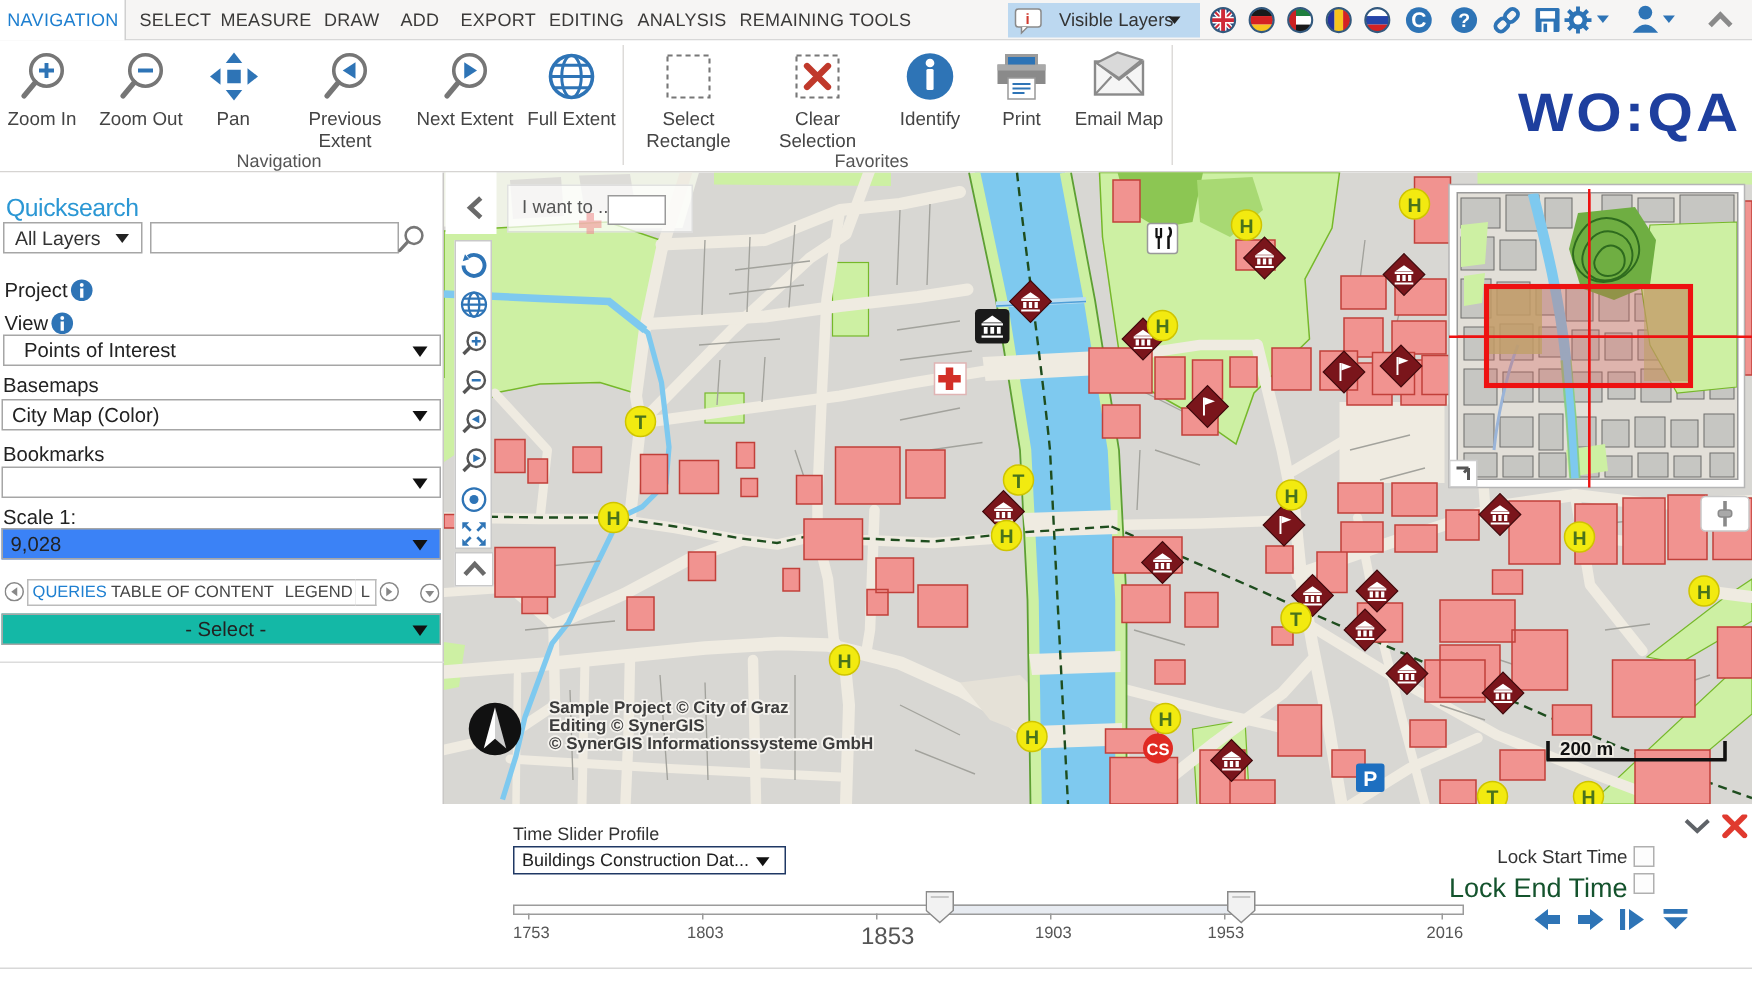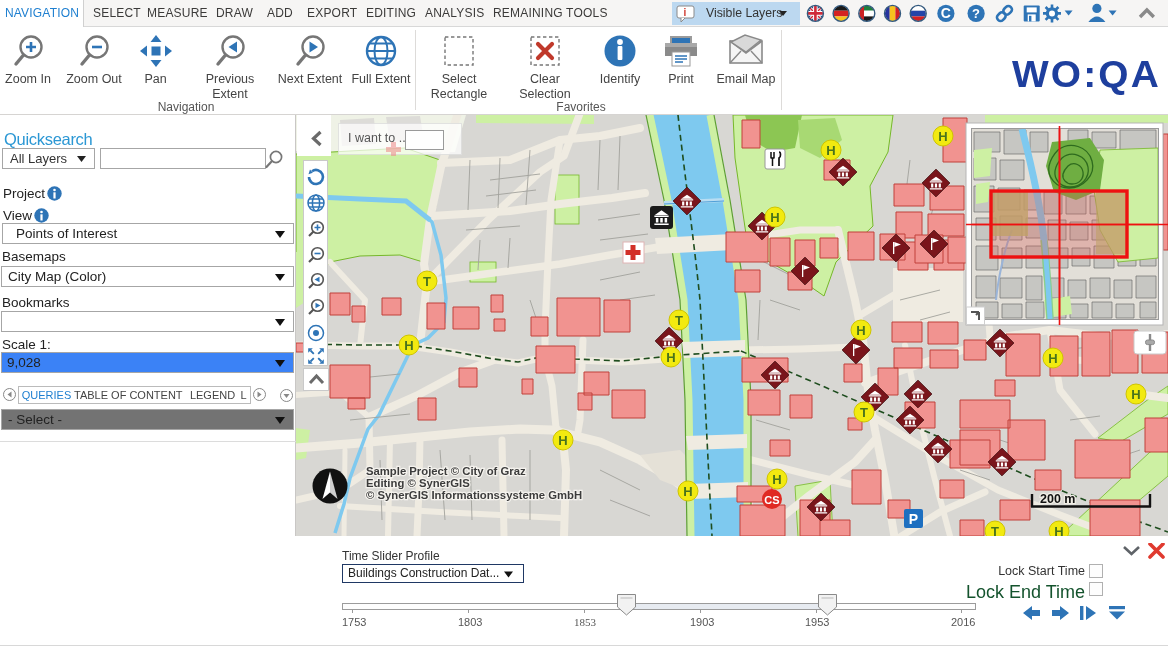--- a/index.html
+++ b/index.html
@@ -303,21 +303,21 @@
   <div class="abs" style="left:188px;top:386px;width:50px;height:18px;background:#fff;border:1px solid #bbb;border-left:none;font-size:11px;color:#444;text-align:center;line-height:16px;">LEGEND</div>
   <div class="abs" style="left:237px;top:386px;width:14px;height:18px;background:#fff;border:1px solid #bbb;border-left:none;font-size:11px;color:#444;text-align:center;line-height:16px;">L</div>
   <svg class="abs" style="left:253px;top:388px;" width="13" height="13">
       <circle cx="6.5" cy="6.5" r="6" fill="none" stroke="#888"></circle>
       <path d="M4.5 3.5 l4 3 -4 3 z" fill="#888"></path>
     </svg>
   <svg class="abs" style="left:280px;top:389px;" width="13" height="13">
       <circle cx="6.5" cy="6.5" r="6" fill="none" stroke="#888"></circle>
       <path d="M3.5 5 l3 4 3 -4 z" fill="#888"></path>
     </svg>
-  <div class="abs" style="left:1px;top:409px;width:293px;height:21px;background:#737373;border:1px solid #a6a6a6;font-size:13.5px;color:#222;line-height:19px;padding-left:6px;">- Select -</div>
+  <div class="abs" style="left:1px;top:409px;width:293px;height:21px;background:#14b8a6;border:1px solid #a6a6a6;font-size:13.5px;color:#222;line-height:19px;padding-left:6px;text-align:center;">- Select -</div>
   <svg class="abs" style="left:274px;top:415px;" width="12" height="10">
       <path d="M1 2 l10 0 -5 7 z" fill="#111"></path>
     </svg>
   <div class="abs" style="left:0;top:441px;width:296px;height:1px;background:#dcdcdc;"></div>
 
   <svg class="abs" style="left:296px;top:115px;" width="872" height="421" viewBox="296 115 872 421">
     <defs>
       <g id="mus">
           <path d="M-5.8 -2.2 L0 -6.2 L5.8 -2.2 Z M-6.2 -1.8 H6.2 V-0.4 H-6.2 Z M-4.9 0.4 H-2.7 V4.4 H-4.9 Z M-1.1 0.4 H1.1 V4.4 H-1.1 Z M2.7 0.4 H4.9 V4.4 H2.7 Z M-6.2 5.3 H6.2 V6.6 H-6.2 Z" fill="#fff"></path>
         </g>
@@ -710,21 +710,21 @@
     <path d="M3.5 4 h12 M204.5 4 h12" stroke="#b9b9b9" fill="none"></path>
   </svg>
   <div class="abs" style="left:352px;top:609px;width:1px;height:4px;background:#9a9a9a;"></div>
   <div class="abs" style="left:468px;top:609px;width:1px;height:4px;background:#9a9a9a;"></div>
   <div class="abs" style="left:584px;top:609px;width:1px;height:4px;background:#9a9a9a;"></div>
   <div class="abs" style="left:700px;top:609px;width:1px;height:4px;background:#9a9a9a;"></div>
   <div class="abs" style="left:816px;top:609px;width:1px;height:4px;background:#9a9a9a;"></div>
   <div class="abs" style="left:961px;top:609px;width:1px;height:4px;background:#9a9a9a;"></div>
   <div class="abs" style="left:342px;top:616px;font-size:11px;color:#555;">1753</div>
   <div class="abs" style="left:458px;top:616px;font-size:11px;color:#555;">1803</div>
-  <div class="abs" style="left:574px;top:616px;font-size:11px;color:#555;font-family:Liberation Serif, serif;">1853</div>
+  <div class="abs" style="left:574px;top:616px;font-size:16px;color:#555;">1853</div>
   <div class="abs" style="left:690px;top:616px;font-size:11px;color:#555;">1903</div>
   <div class="abs" style="left:805px;top:616px;font-size:11px;color:#555;">1953</div>
   <div class="abs" style="left:951px;top:616px;font-size:11px;color:#555;">2016</div>
   <div class="abs" style="left:885px;top:564px;width:200px;text-align:right;font-size:12.5px;color:#333;">Lock Start Time</div>
   <div class="abs" style="left:885px;top:582px;width:200px;text-align:right;font-size:18px;color:#14532d;">Lock End Time</div>
   <div class="abs" style="left:1089px;top:564px;width:14px;height:14px;background:#fdfdfd;border:1px solid #b0b0b0;"></div>
   <div class="abs" style="left:1089px;top:582px;width:14px;height:14px;background:#fdfdfd;border:1px solid #b0b0b0;"></div>
   <svg class="abs" style="left:1022px;top:604px;" width="104" height="18" viewBox="0 0 104 18">
     <g fill="#2e74b6">
       <path d="M18 6 v6 H10 v4 L1 9 L10 2 v4 z"></path>

